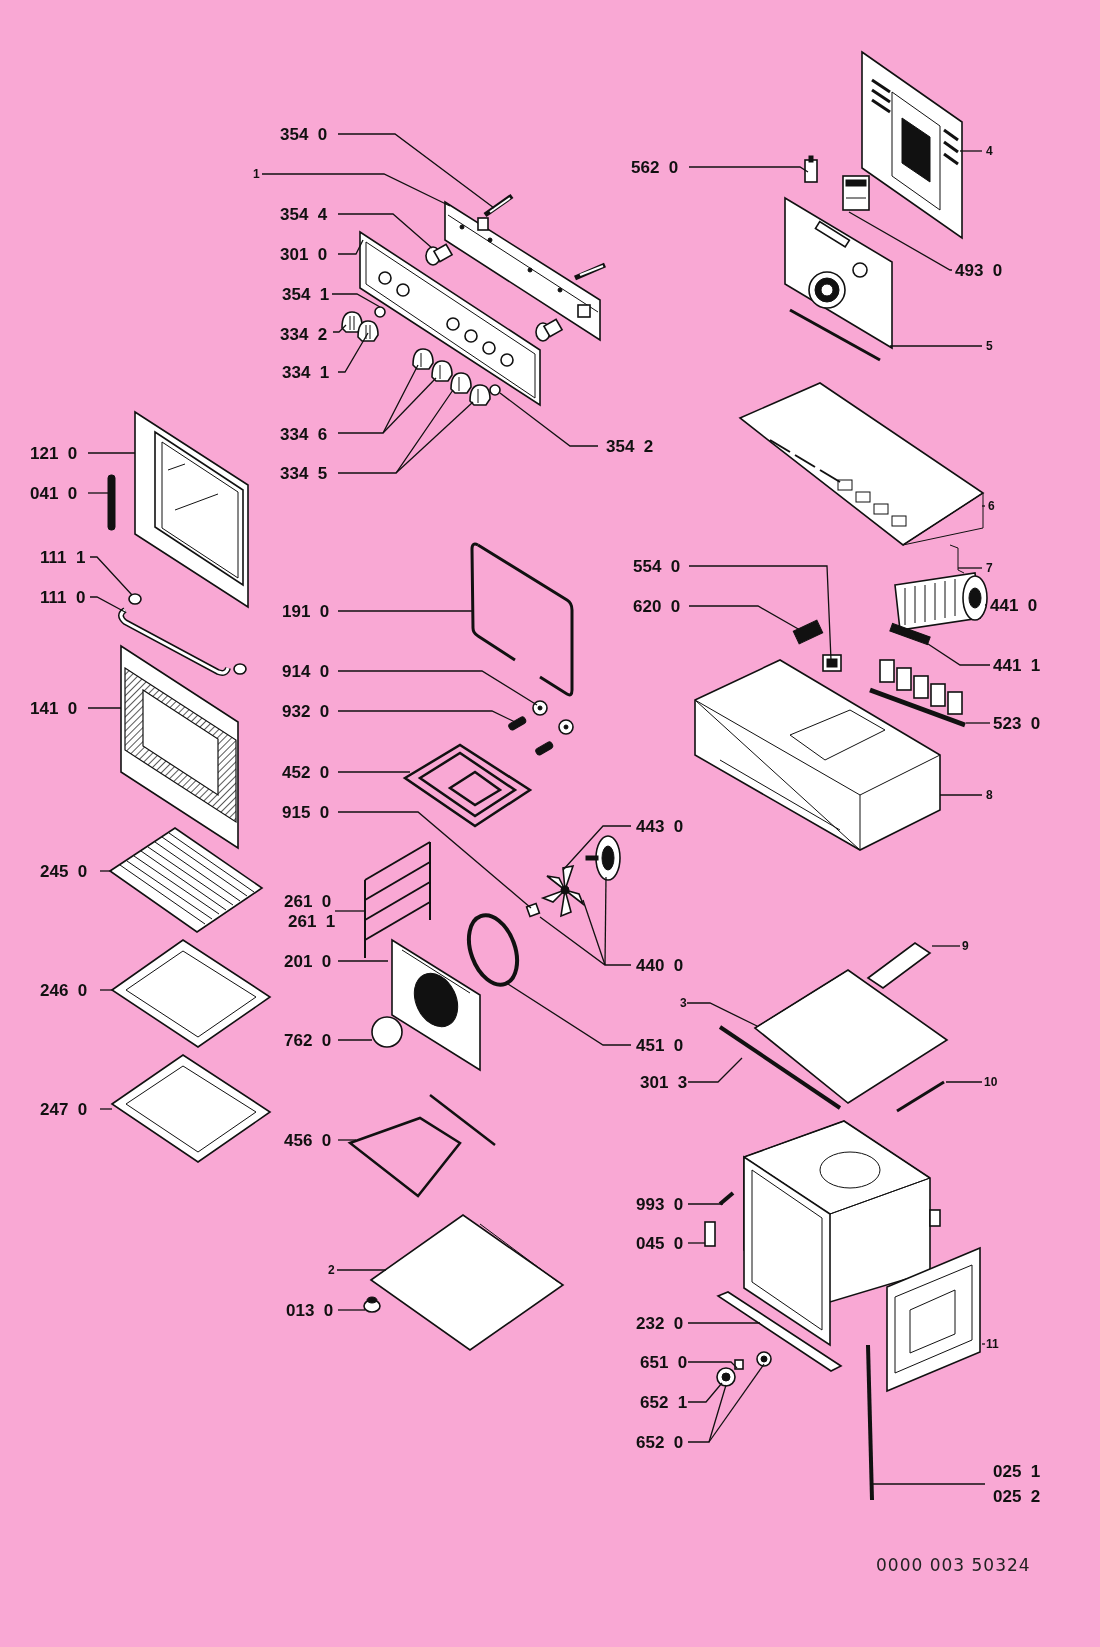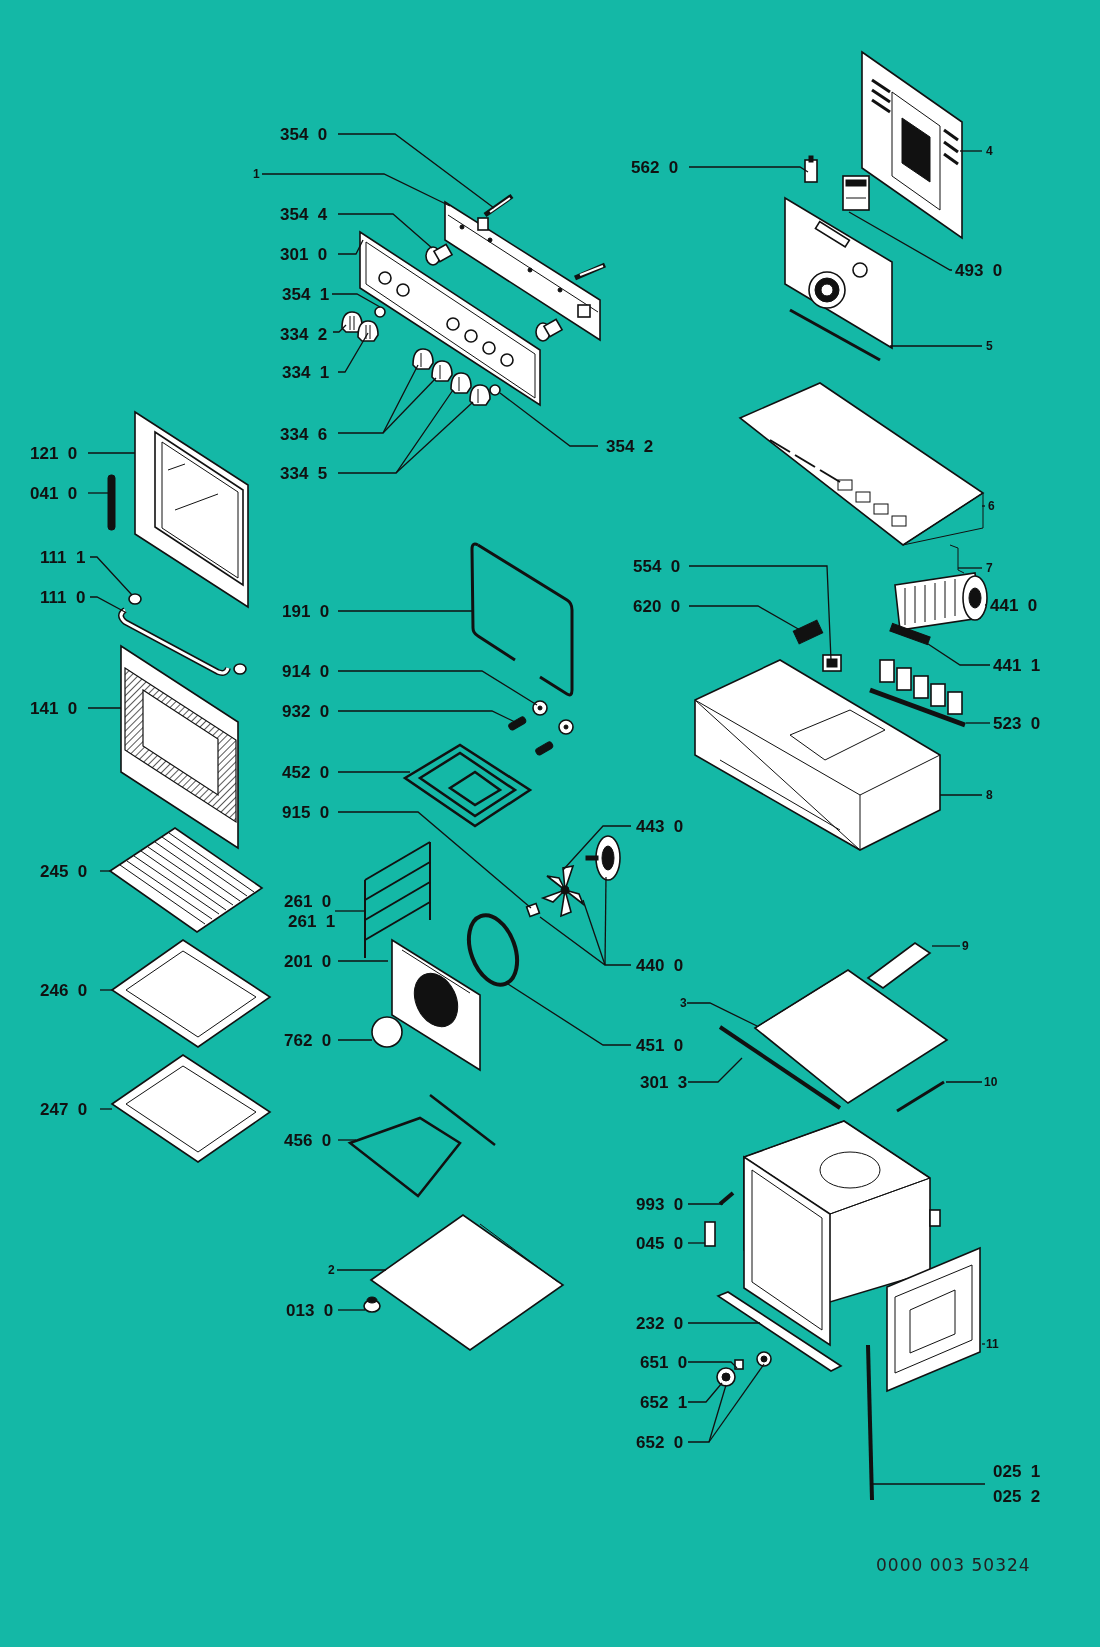--- a/index.html
+++ b/index.html
@@ -1,16 +1,16 @@
 <!DOCTYPE html>
 <html><head>
 <meta charset="utf-8">
 <style>
   html, body { margin: 0; padding: 0; background: #ffffff; }
-  #canvas { position: relative; width: 1100px; height: 1647px; background: #14b8a6; overflow: hidden; }
+  #canvas { position: relative; width: 1100px; height: 1647px; background: #f9a8d4; overflow: hidden; }
   svg#diagram { position: absolute; left: 0; top: 0; }
   .lbl { font-family: "Liberation Sans", sans-serif; font-weight: bold; font-size: 17px; fill: #111111; }
   .lbl-sm { font-family: "Liberation Sans", sans-serif; font-weight: bold; font-size: 12px; fill: #111111; }
   .doc-num { font-family: "DejaVu Sans", sans-serif; font-size: 17px; fill: #222222; letter-spacing: 1px; }
   .ln { stroke: #111; stroke-width: 1.3; fill: none; }
   .part { stroke: #111; stroke-width: 1.6; fill: #ffffff; }
   .part-thin { stroke: #111; stroke-width: 1; fill: none; }
   .dark { fill: #111; stroke: #111; }
   .hatch { fill: url(#hatch); stroke: #111; stroke-width: 1.2; }
 </style>

